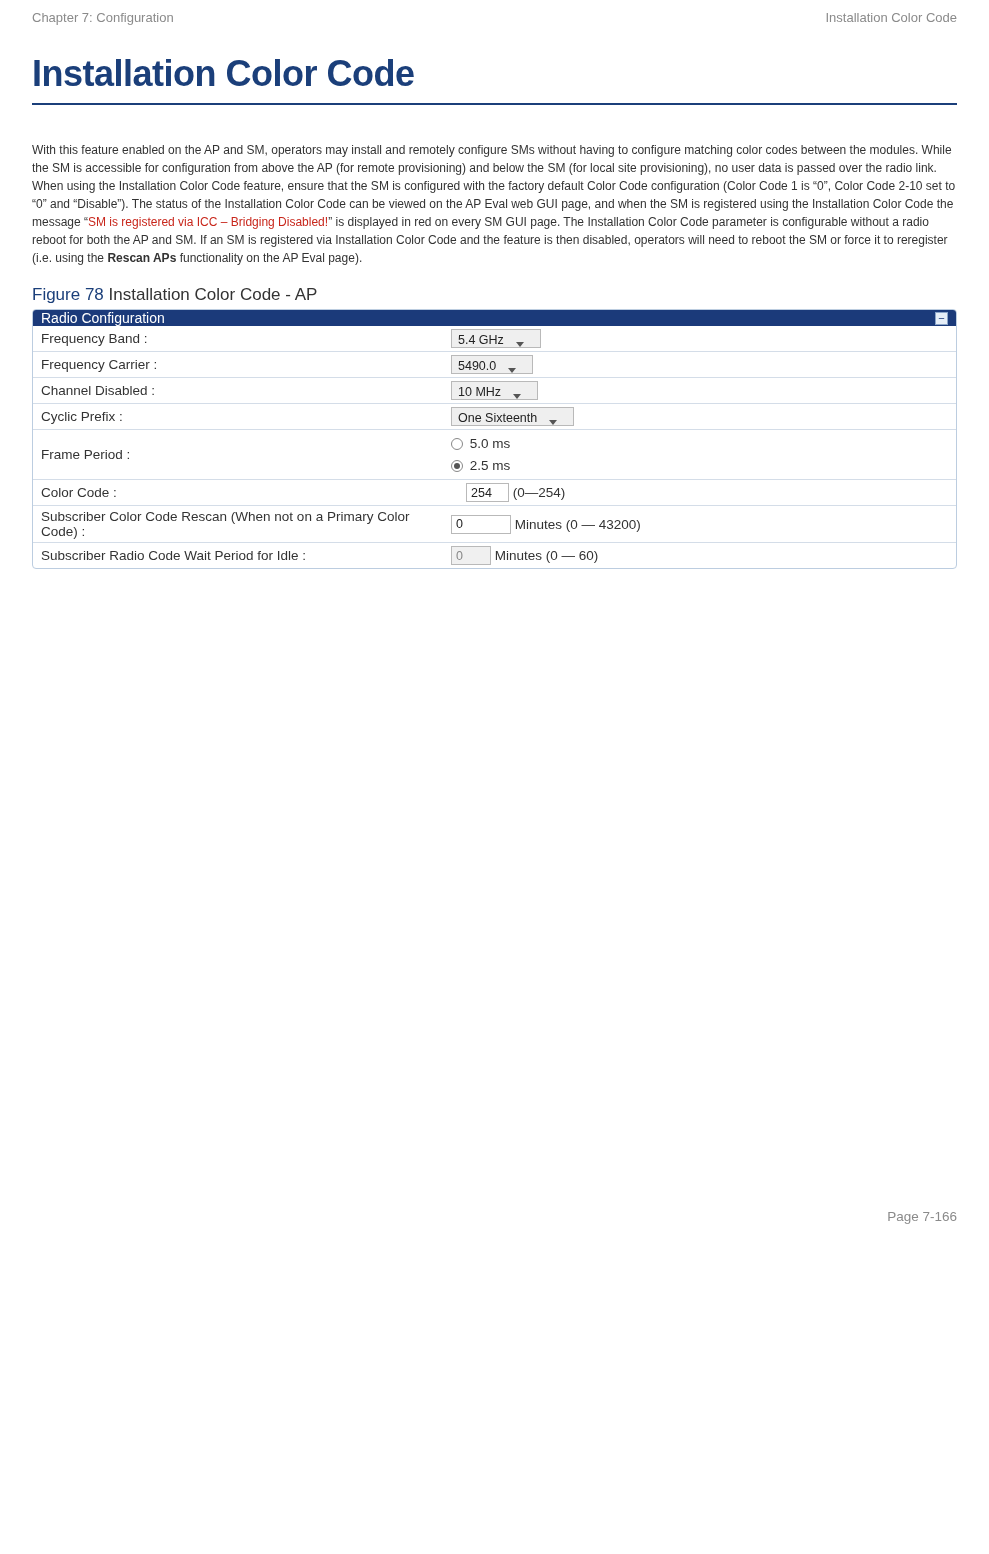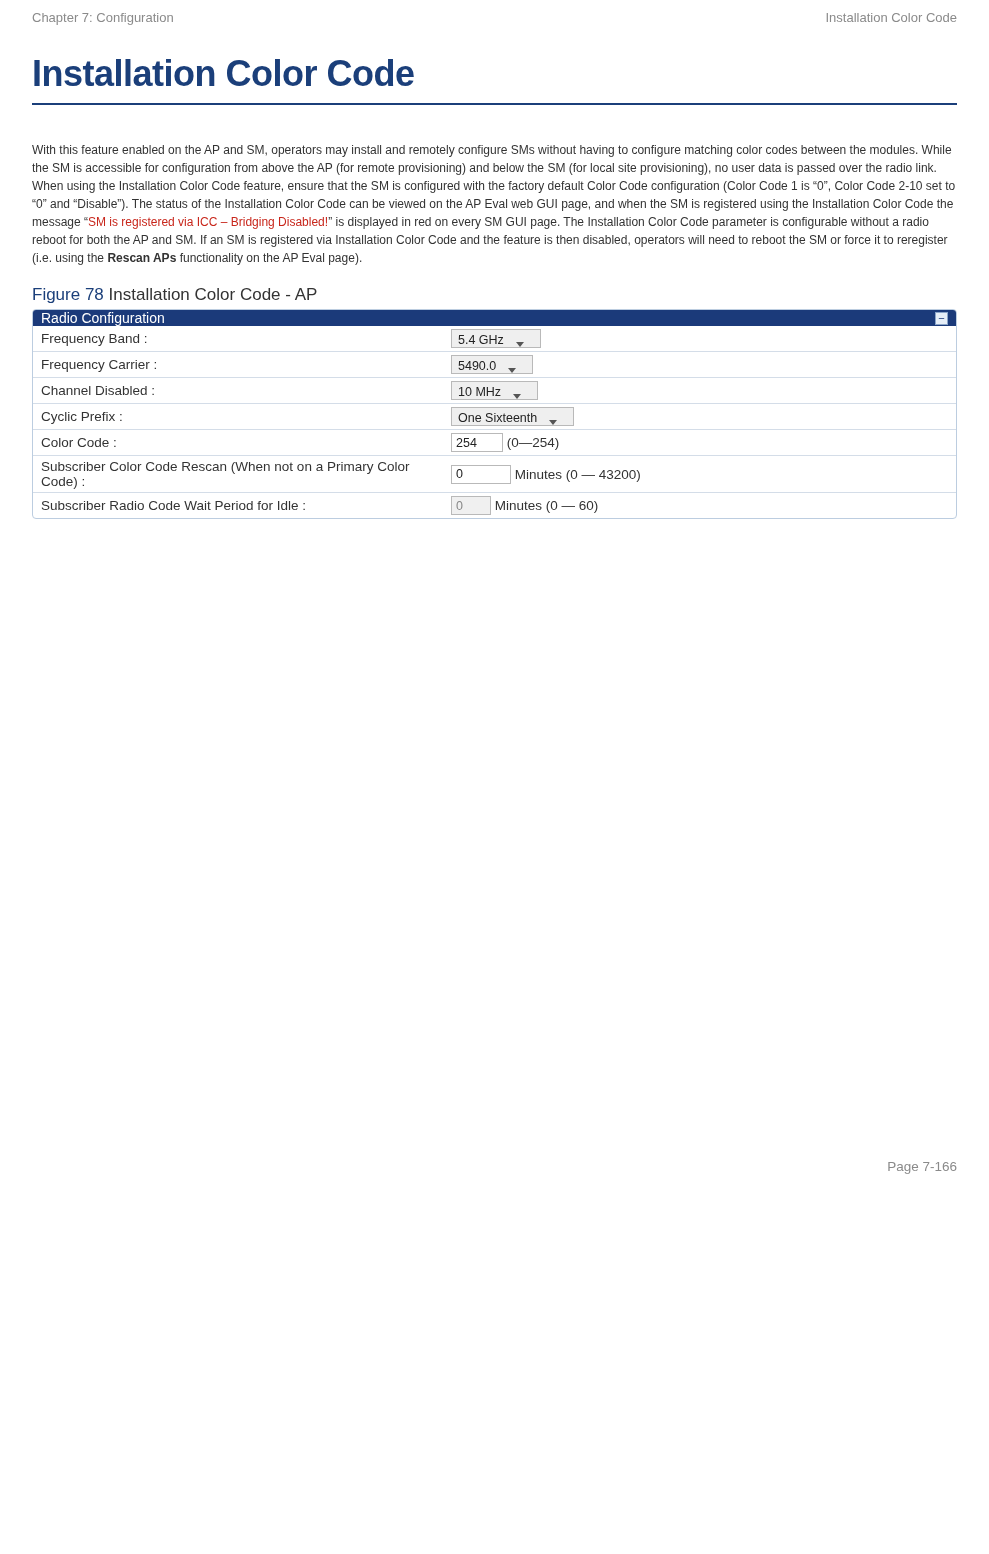--- a/index.html
+++ b/index.html
@@ -198,23 +198,30 @@
       <tr>
         <td class="label-col">Cyclic Prefix :</td>
         <td>
           <span class="sel">
             <span>One Sixteenth</span>
             <span class="tri"></span>
           </span>
         </td>
       </tr>
       <tr>
+        <td class="label-col">Frame Period :</td>
+        <td class="radio-row">
+          <span class="radio"></span> <span>5.0 ms</span><br>
+          <span class="radio checked"></span> <span>2.5 ms</span>
+        </td>
+      </tr>
+      <tr>
         <td class="label-col">Color Code :</td>
         <td>
-          <input class="txtin" style="width: 52px;" value="254">
+          <input class="txtin" style="width: 43px; margin-left: 15px;" value="254">
           <span>(0—254)</span>
         </td>
       </tr>
       <tr>
         <td class="label-col">Subscriber Color Code Rescan (When not on a Primary Color Code) :</td>
         <td>
           <input class="txtin" style="width: 60px;" value="0">
           <span>Minutes (0 — 43200)</span>
         </td>
       </tr>

